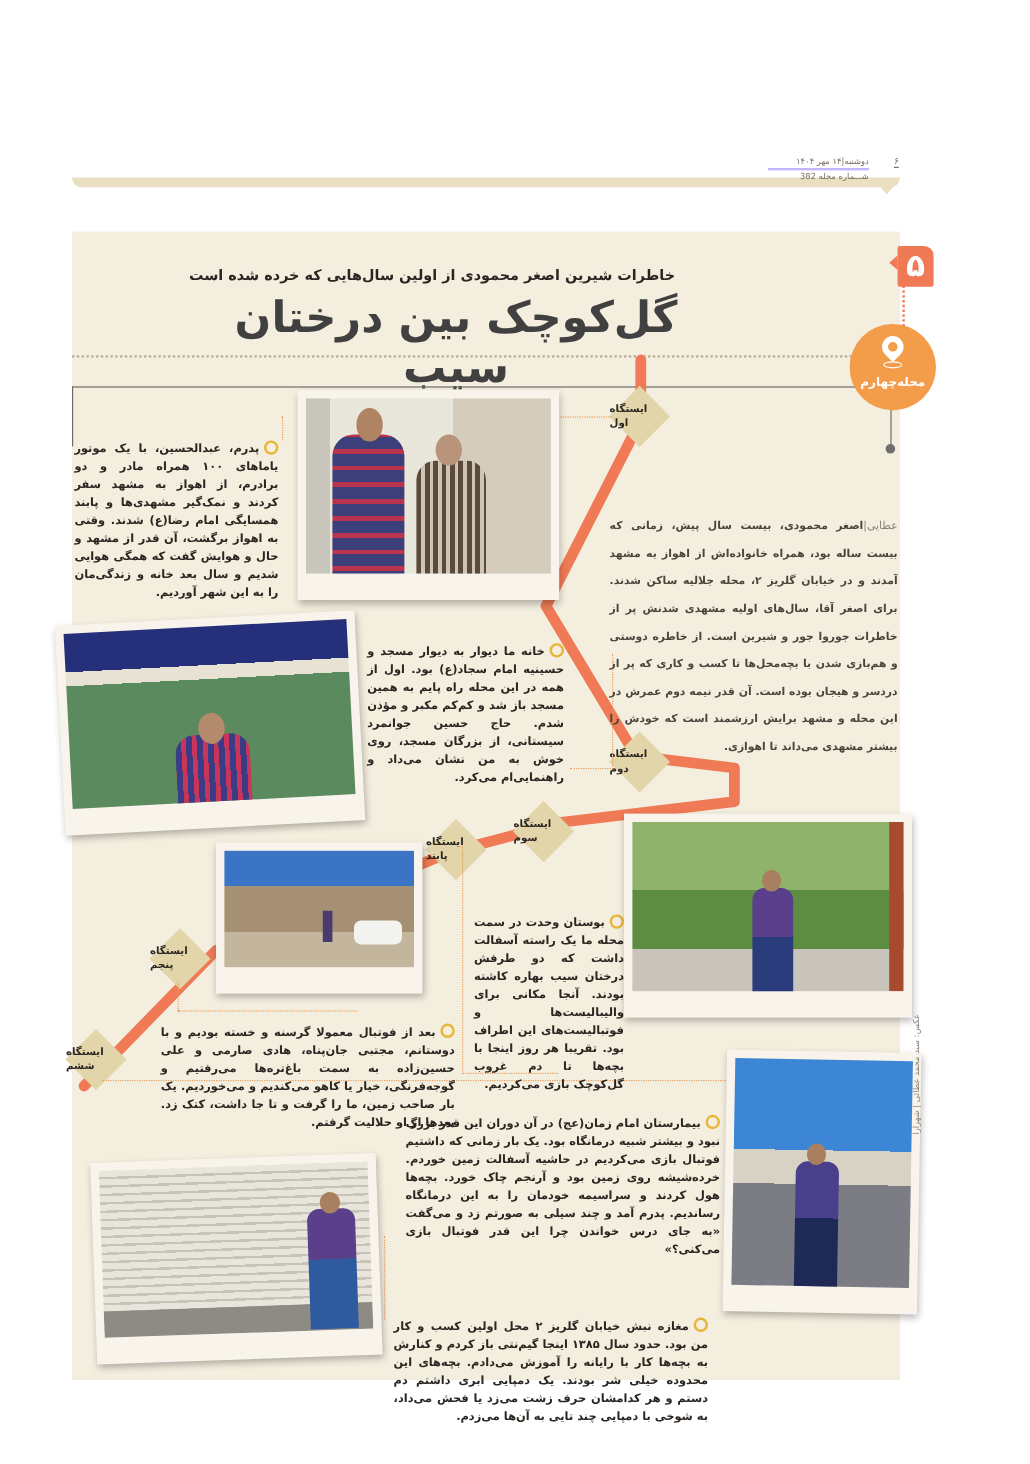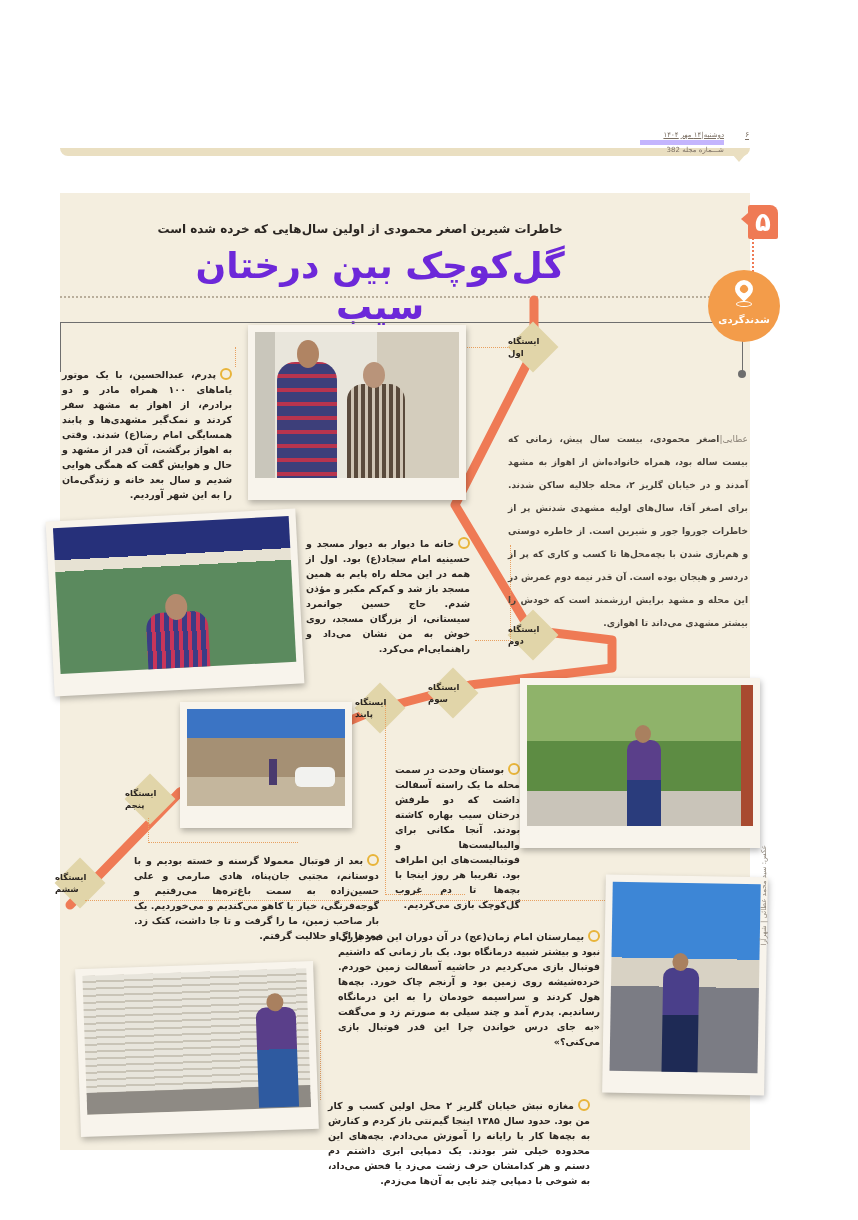--- a/index.html
+++ b/index.html
@@ -6,27 +6,27 @@
   html, body { width: 858px; height: 1220px; background: #ffffff; overflow: hidden; }
   body { position: relative; font-family: "DejaVu Sans", sans-serif; color: #2b2622; direction: rtl; }
 
   
   .masthead { position: absolute; left: 60px; top: 112px; width: 690px; height: 50px; }
   .masthead .rule { position: absolute; left: 0; right: 0; top: 36px; height: 8px; background: #eadfc1; border-radius: 0 0 10px 10px; }
   .masthead .notch { position: absolute; left: 672px; top: 42px; width: 0; height: 0; border-left: 7px solid transparent; border-right: 7px solid transparent; border-top: 8px solid #eadfc1; }
   .logo { position: absolute; left: 2px; top: 2px; font-family: "DejaVu Serif", serif; font-size: 26px; font-weight: bold; font-style: italic; color: #1c1c1c; direction: rtl; white-space: nowrap; }
   .logo .num { color: #ead8a8; font-size: 22px; }
   .issue { position: absolute; left: 580px; top: 18px; font-size: 7px; line-height: 10px; color: #7b6f63; text-align: right; width: 84px; }
-  .issue .line { border-bottom: 5px solid #c4b5fd; text-decoration: underline; }
+  .issue .line { border-bottom: 2px solid #c4b5fd; }
   .page-no { position: absolute; left: 685px; top: 18px; font-size: 8px; color: #7b6f63; border-bottom: 1px solid #7b6f63; }
 
   
   .panel { position: absolute; left: 60px; top: 193px; width: 690px; height: 957px; background: #f4eedf; }
   .kicker { position: absolute; left: 100px; top: 222px; width: 520px; text-align: center; font-size: 12px; font-weight: bold; color: #2b2622; }
-  .headline { position: absolute; left: 150px; top: 245px; width: 460px; text-align: center; font-size: 36px; font-weight: bold; color: #6d28d9; letter-spacing: -1px; }
+  .headline { position: absolute; left: 150px; top: 245px; width: 460px; text-align: center; font-size: 36px; font-weight: bold; color: #404040; letter-spacing: -1px; }
   .dots-rule { position: absolute; left: 60px; top: 296px; width: 650px; border-top: 2px dotted #b9ae9b; }
   .gray-rule { position: absolute; left: 60px; top: 322px; width: 690px; border-top: 1.5px solid #6e6e6e; }
   .gray-rule-left { position: absolute; left: 60px; top: 322px; height: 50px; border-left: 1.5px solid #6e6e6e; }
   .gray-drop { position: absolute; left: 742px; top: 332px; height: 42px; border-left: 1.5px solid #6e6e6e; }
   .gray-dot { position: absolute; left: 738px; top: 370px; width: 8px; height: 8px; border-radius: 50%; background: #6e6e6e; }
 
   .section-no { position: absolute; left: 748px; top: 205px; width: 30px; height: 34px; background: #ef7a55; color: #fff; font-size: 26px; font-weight: bold; text-align: center; line-height: 34px; border-radius: 2px 8px 2px 2px; }
   .section-no::after { content: ""; position: absolute; left: -7px; top: 8px; border-top: 6px solid transparent; border-bottom: 6px solid transparent; border-right: 7px solid #ef7a55; }
   .vdots { position: absolute; left: 752px; top: 230px; height: 50px; border-left: 2px dotted #ef7a55; }
   .badge { position: absolute; left: 708px; top: 270px; width: 72px; height: 72px; border-radius: 50%; background: #f39c4a; color: #fff; text-align: center; }
@@ -76,21 +76,21 @@
 <div class="gray-rule"></div>
 <div class="gray-rule-left"></div>
 <div class="gray-drop"></div>
 <div class="gray-dot"></div>
 
 <div class="vdots"></div>
 <div class="section-no">۵</div>
 <div class="badge">
   <span class="pin"></span>
   <span class="ring"></span>
-  <span class="label">شدند‌گردی</span>
+  <span class="label">محله‌چهارم</span>
 </div>
 
 <svg class="route" viewBox="0 0 858 1220">
   <path d="M534 300 L534 350 L455 505 L530 630 L612 640 L612 668 L470 685 L375 710 L180 792 L70 905" fill="none" stroke="#ef7a55" stroke-width="9" stroke-linejoin="round" stroke-linecap="round"></path>
   <path d="M385 718 L370 712" fill="none" stroke="#ef7a55" stroke-width="9"></path>
 </svg>
 
 <div class="station" style="left:508px; top:322px;">
     <div class="dia"></div>
     <div class="txt">

